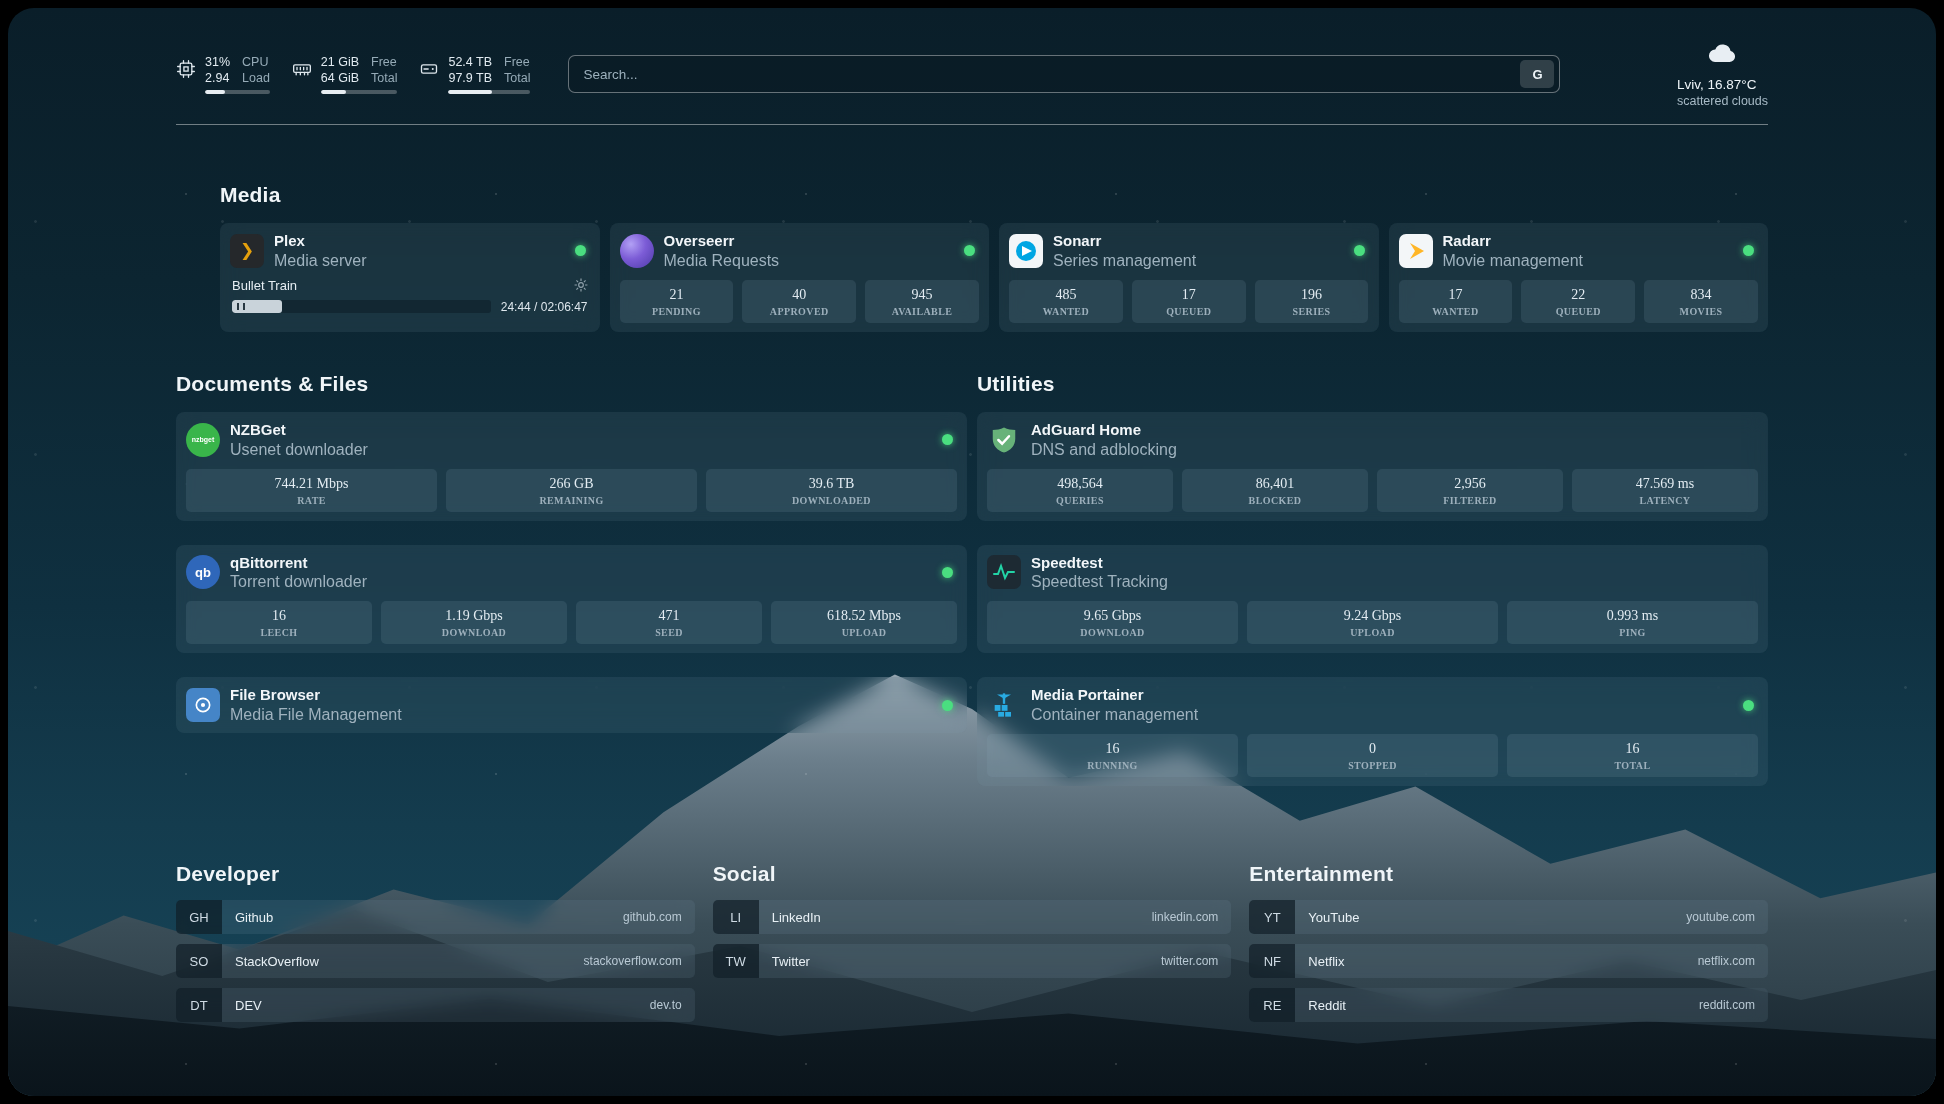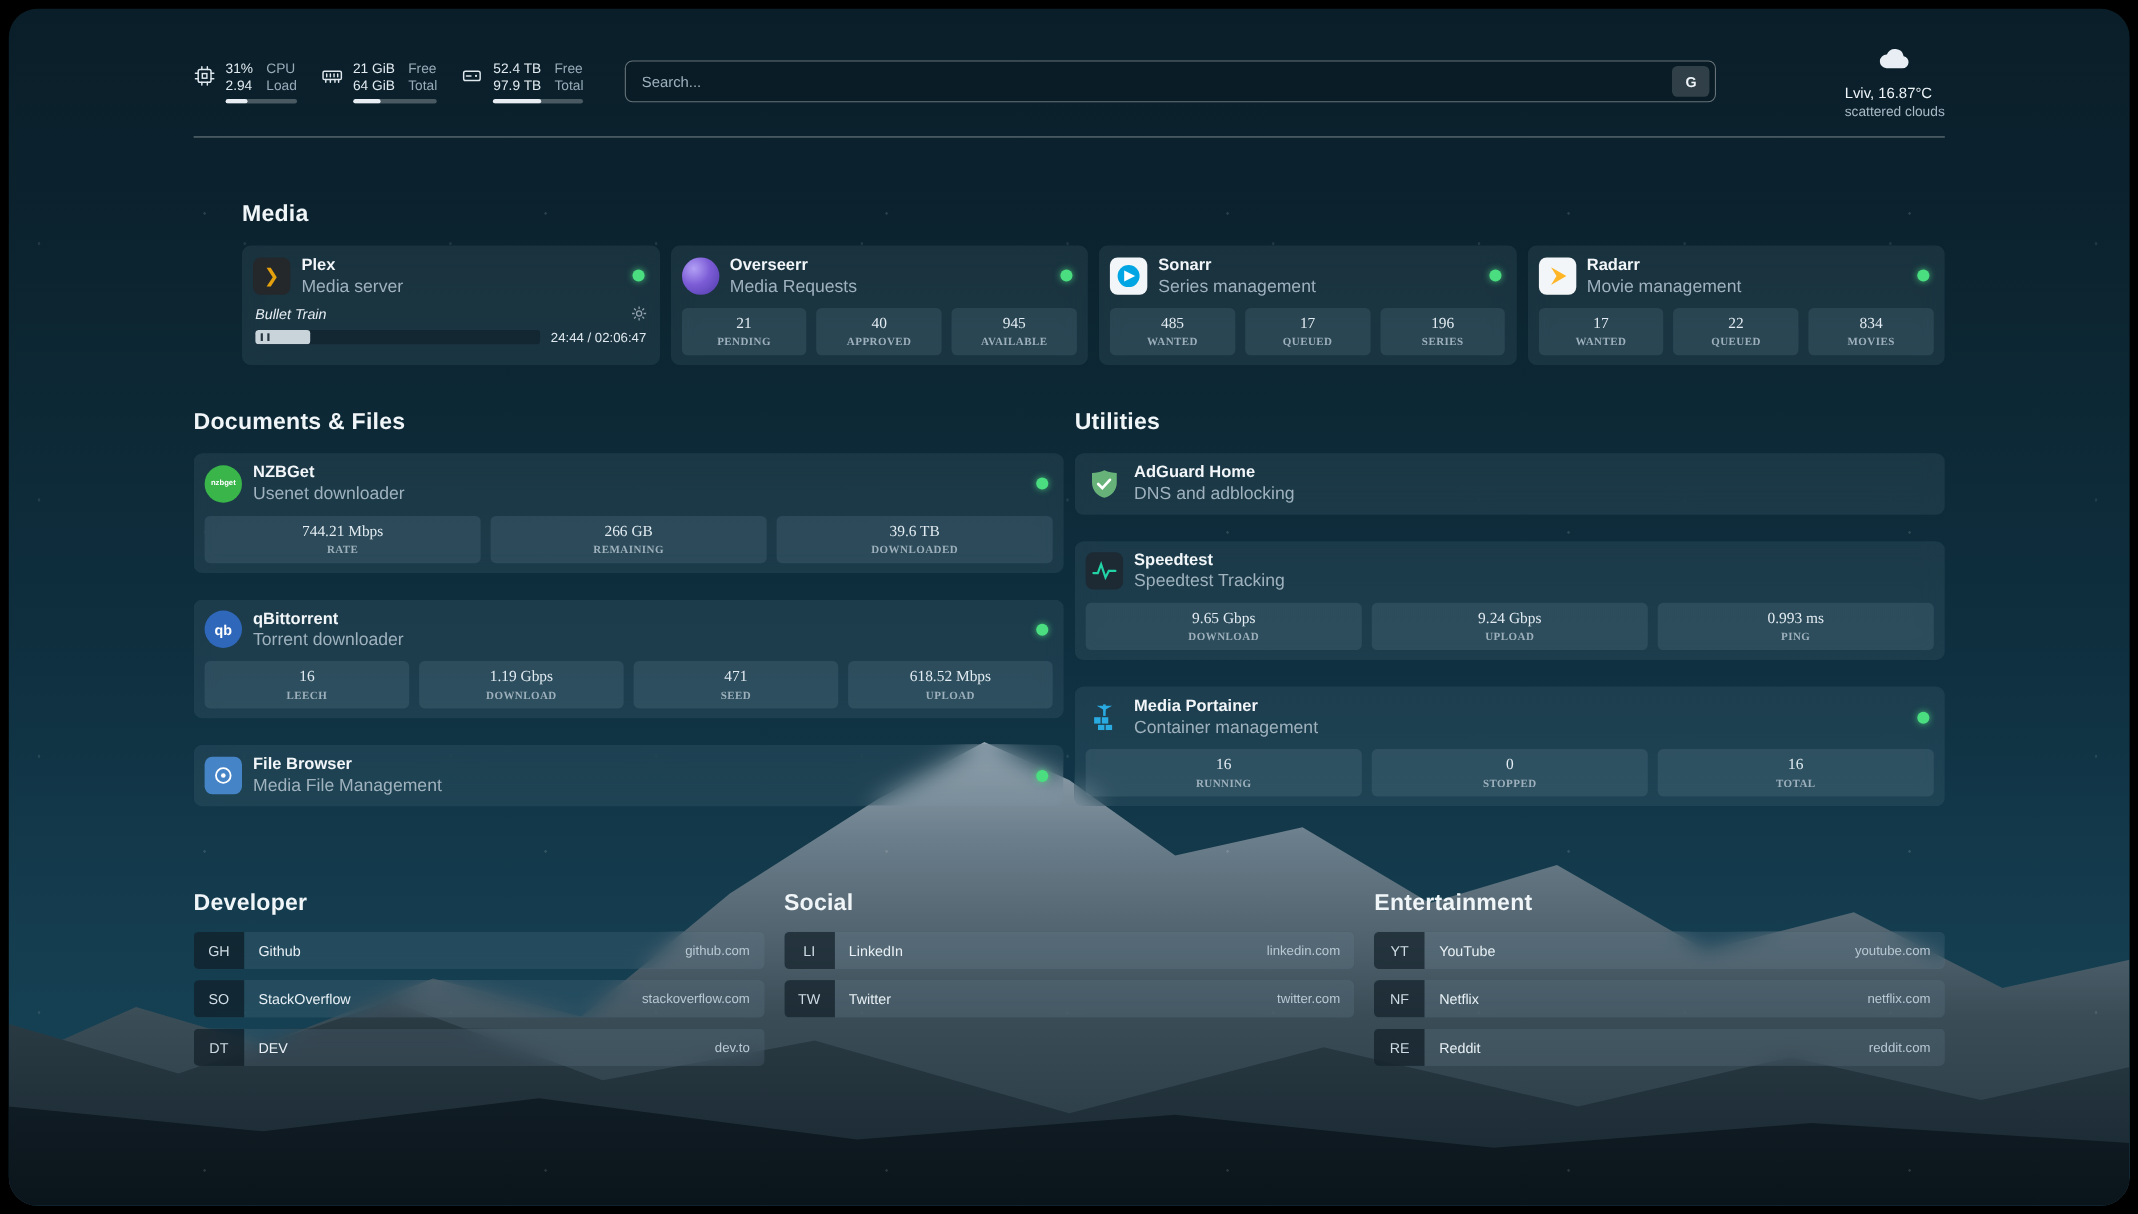--- a/index.html
+++ b/index.html
@@ -64,21 +64,21 @@
   .cname { font-size:15px; font-weight:600; color:#f2f6f9; line-height:1.25; }
   .csub { font-size:16px; color:#9fb2be; margin-top:1px; }
   .dot { width:11px; height:11px; border-radius:50%; background:#4ade80; box-shadow:0 0 7px rgba(74,222,128,.8); margin-left:auto; margin-right:4px; flex:none; }
 
   .stats { display:flex; gap:9px; margin-top:10px;font-family:Liberation Serif, serif; }
   .stat { flex:1; background:rgba(140,170,185,.15); border-radius:5px; padding:7px 4px 6px; text-align:center; }
   .sv { font-size:14px; color:#e3ecf2; }
   .sl { font-size:10px; font-weight:bold; color:#9db0bc; letter-spacing:.4px; margin-top:3px; }
 
   
-  .nprow { display:flex; align-items:center; margin-top:8px; padding:0 2px;font-style:italic; }
+  .nprow { display:flex; align-items:center; margin-top:8px; padding:0 2px; }
   .nptitle { font-size:13px; color:#e6eef3; }
   .gear { margin-left:auto; opacity:.65; }
   .npbar { display:flex; align-items:center; gap:10px; margin-top:7px; padding:0 2px 2px; }
   .ptrack { flex:1; height:13px; border-radius:3px; background:rgba(10,26,35,.5); overflow:hidden; }
   .pfill { position:relative; height:100%; background:#c9d3da; border-radius:3px; }
   .pause { position:absolute; left:5px; top:3px; width:8px; height:7px;
     border-left:2.5px solid #273741; border-right:2.5px solid #273741; }
   .ptime { font-size:12px; color:#dfe8ee; white-space:nowrap; }
 
   
@@ -393,20 +393,38 @@
               <span class="icon i-adguard">
                 <svg width="30" height="30" viewBox="0 0 24 24">
                     <path d="M12 2c3 1.4 6 2 9 2v7c0 5.5-3.8 9.5-9 11-5.2-1.5-9-5.5-9-11V4c3 0 6-.6 9-2z" fill="#67b279"></path>
                     <path d="M7.5 12l3 3 5.5-6" stroke="#fff" stroke-width="2" fill="none" stroke-linecap="round"></path>
                   </svg>
               </span>
               <div>
                 <div class="cname">AdGuard Home</div>
                 <div class="csub">DNS and adblocking</div>
               </div>
+            </div>
+            <div class="stats">
+              <div class="stat">
+                  <div class="sv">498,564</div>
+                  <div class="sl">QUERIES</div>
+                </div>
+              <div class="stat">
+                  <div class="sv">86,401</div>
+                  <div class="sl">BLOCKED</div>
+                </div>
+              <div class="stat">
+                  <div class="sv">2,956</div>
+                  <div class="sl">FILTERED</div>
+                </div>
+              <div class="stat">
+                  <div class="sv">47.569 ms</div>
+                  <div class="sl">LATENCY</div>
+                </div>
             </div>
           </div>
 
           <div class="card">
             <div class="chead">
               <span class="icon i-speed">
                 <svg width="24" height="24" viewBox="0 0 24 24" fill="none" stroke="#22d3a6" stroke-width="2" stroke-linecap="round">
                     <path d="M2 14h4l3-8 4 12 3-6h6"></path>
                   </svg>
               </span>

